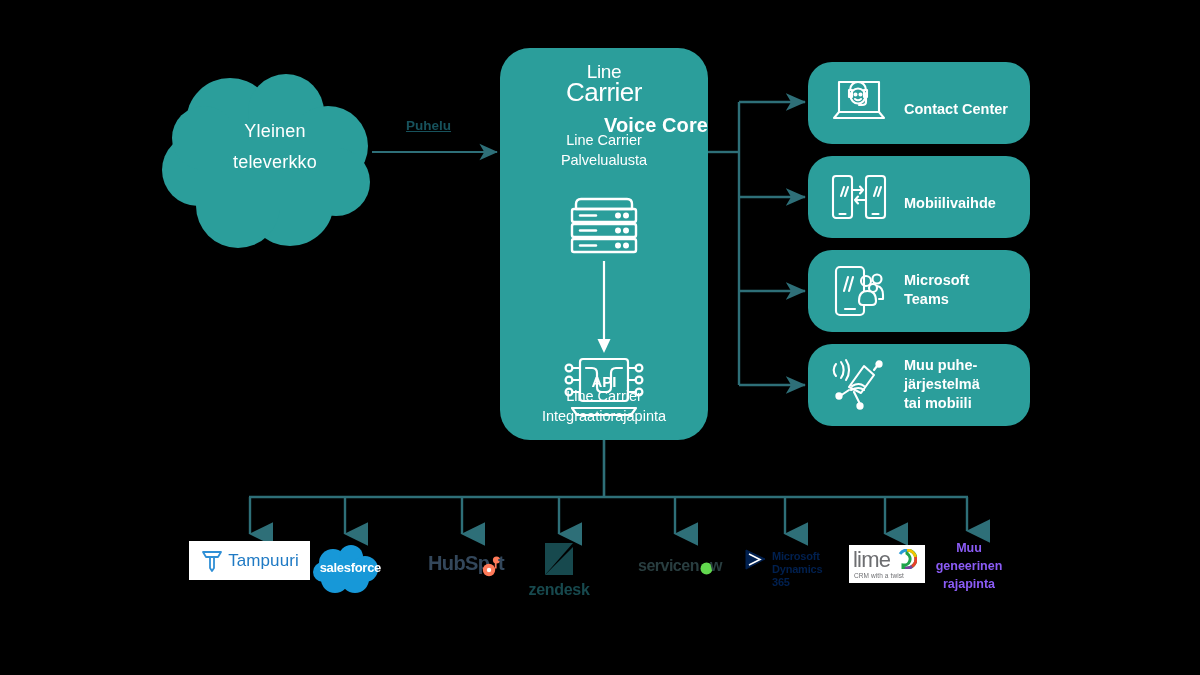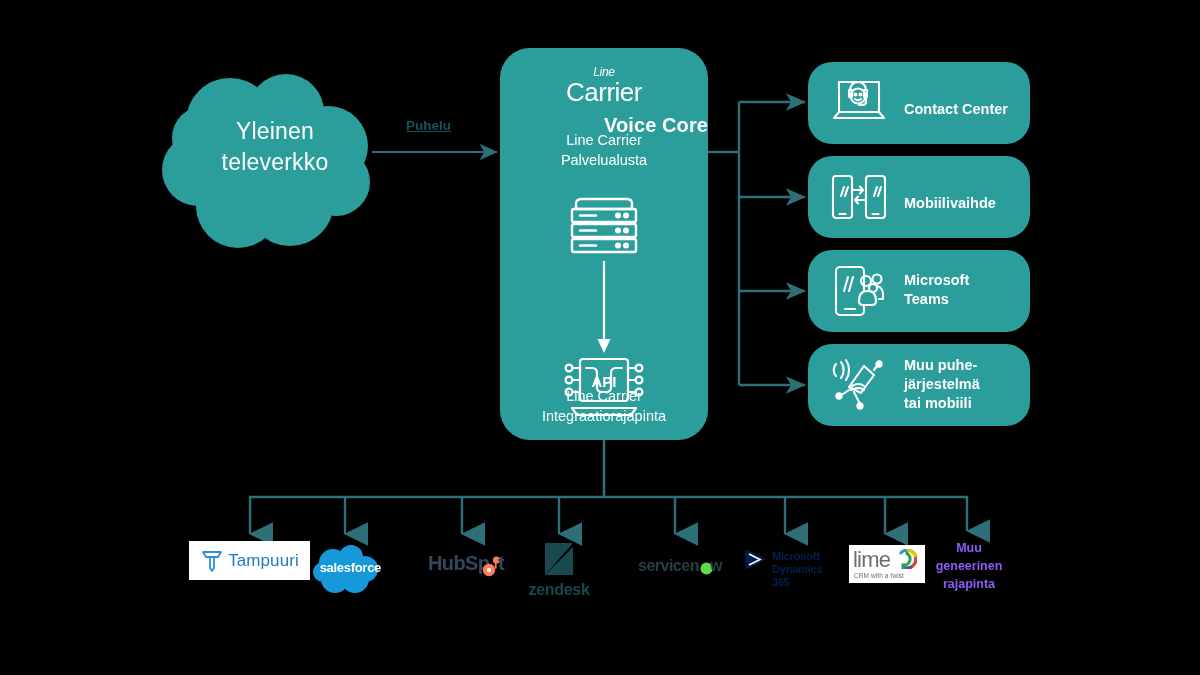--- a/index.html
+++ b/index.html
@@ -3,31 +3,31 @@
 <meta charset="utf-8">
 <style>
   html,body{margin:0;padding:0;background:#000;}
   body{width:1200px;height:675px;overflow:hidden;font-family:"Liberation Sans",sans-serif;}
   #stage{position:relative;width:1200px;height:675px;background:#000;}
 
   
   #cloud{position:absolute;left:160px;top:60px;width:230px;height:190px;}
   #cloud svg{position:absolute;left:0;top:0;}
   #cloud .cloud-label{position:absolute;left:0;top:56px;width:230px;text-align:center;
-    color:#fff;font-size:23px;line-height:31px;letter-spacing:.2px;}
+    color:#fff;font-size:18px;line-height:31px;letter-spacing:.2px;}
 
   
   #puhelu-wrap{position:absolute;left:368px;top:118px;width:145px;height:50px;}
   #puhelu-label{position:absolute;left:38px;top:0px;color:#17525c;font-size:13.5px;font-weight:bold;text-decoration:underline;}
 
   
   #core{position:absolute;left:500px;top:48px;width:208px;height:392px;background:#2b9e9b;
     border-radius:30px;}
   #core .logo-line{position:absolute;left:0;top:14px;width:208px;text-align:center;color:#fff;
-    font-size:12px;line-height:20px;letter-spacing:-0.3px;font-style:italic;}
+    font-size:19px;line-height:20px;letter-spacing:-0.3px;}
   #core .logo-carrier{position:absolute;left:0;top:30px;width:208px;text-align:center;color:#fff;
     font-size:26px;line-height:28px;letter-spacing:-0.5px;}
   #core .voicecore{position:absolute;left:0;top:66px;width:208px;text-align:right;color:#fff;
     font-size:20px;font-weight:bold;letter-spacing:.1px;}
   #core .plat-label{position:absolute;left:0;top:82px;width:208px;text-align:center;color:#fff;
     font-size:14.5px;line-height:20px;}
   #core .srv-icon{position:absolute;left:64px;top:145px;width:80px;height:64px;}
   #core .dn-arrow{position:absolute;left:94px;top:213px;width:20px;height:95px;}
   #core .api-icon{position:absolute;left:62px;top:308px;width:84px;height:62px;}
   #core .api-label{position:absolute;left:0;top:338px;width:208px;text-align:center;color:#fff;

